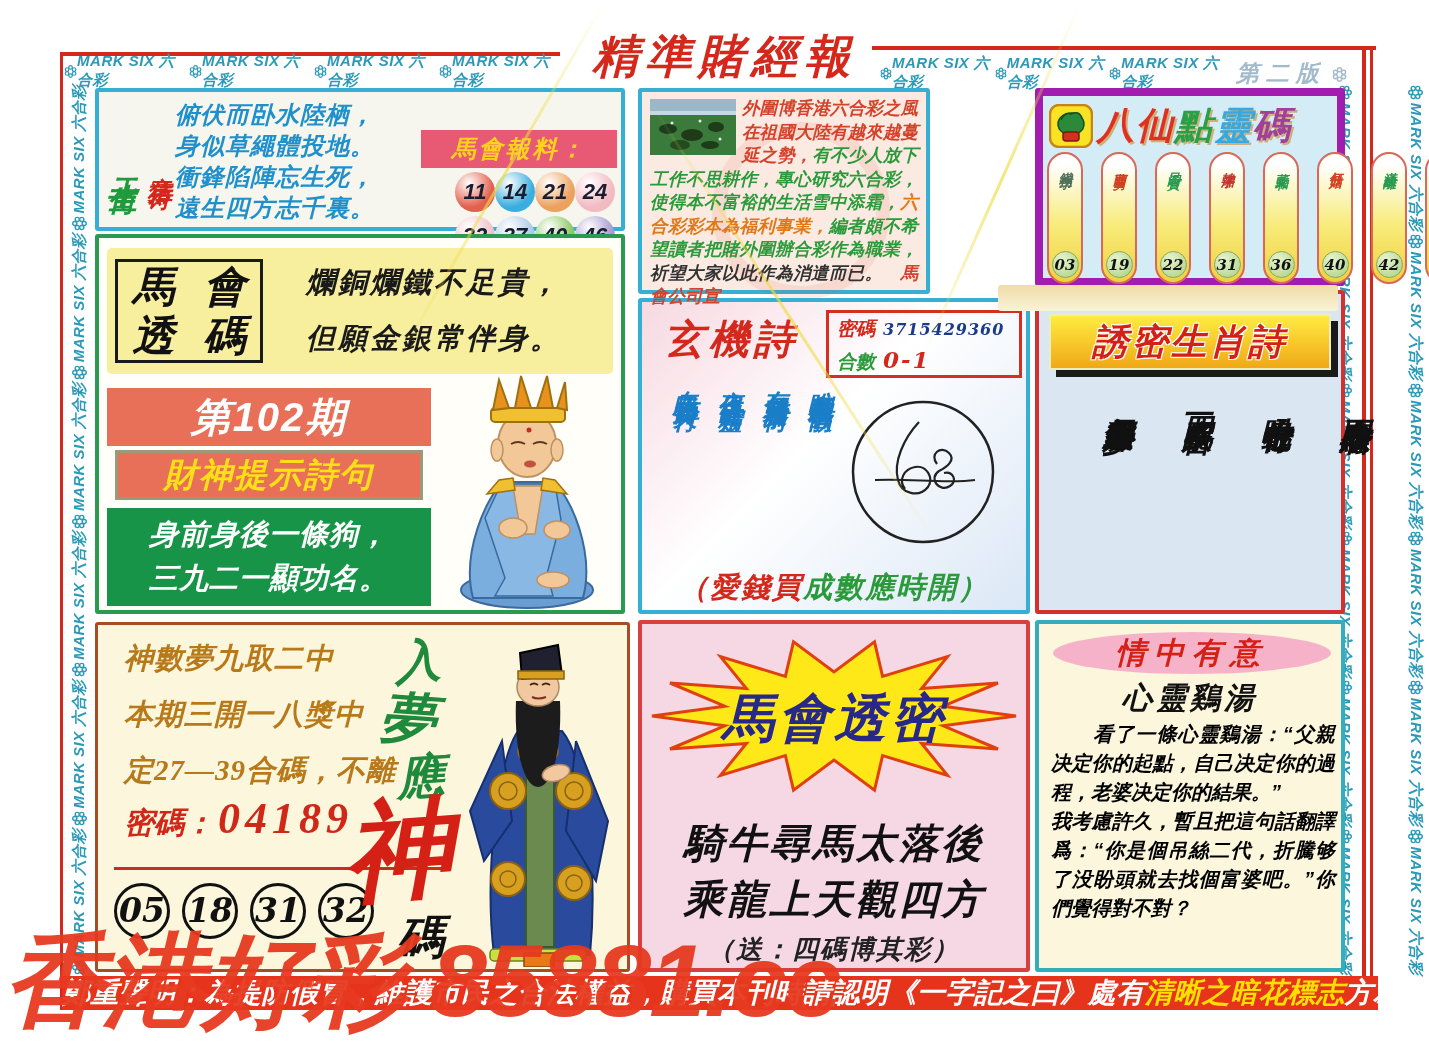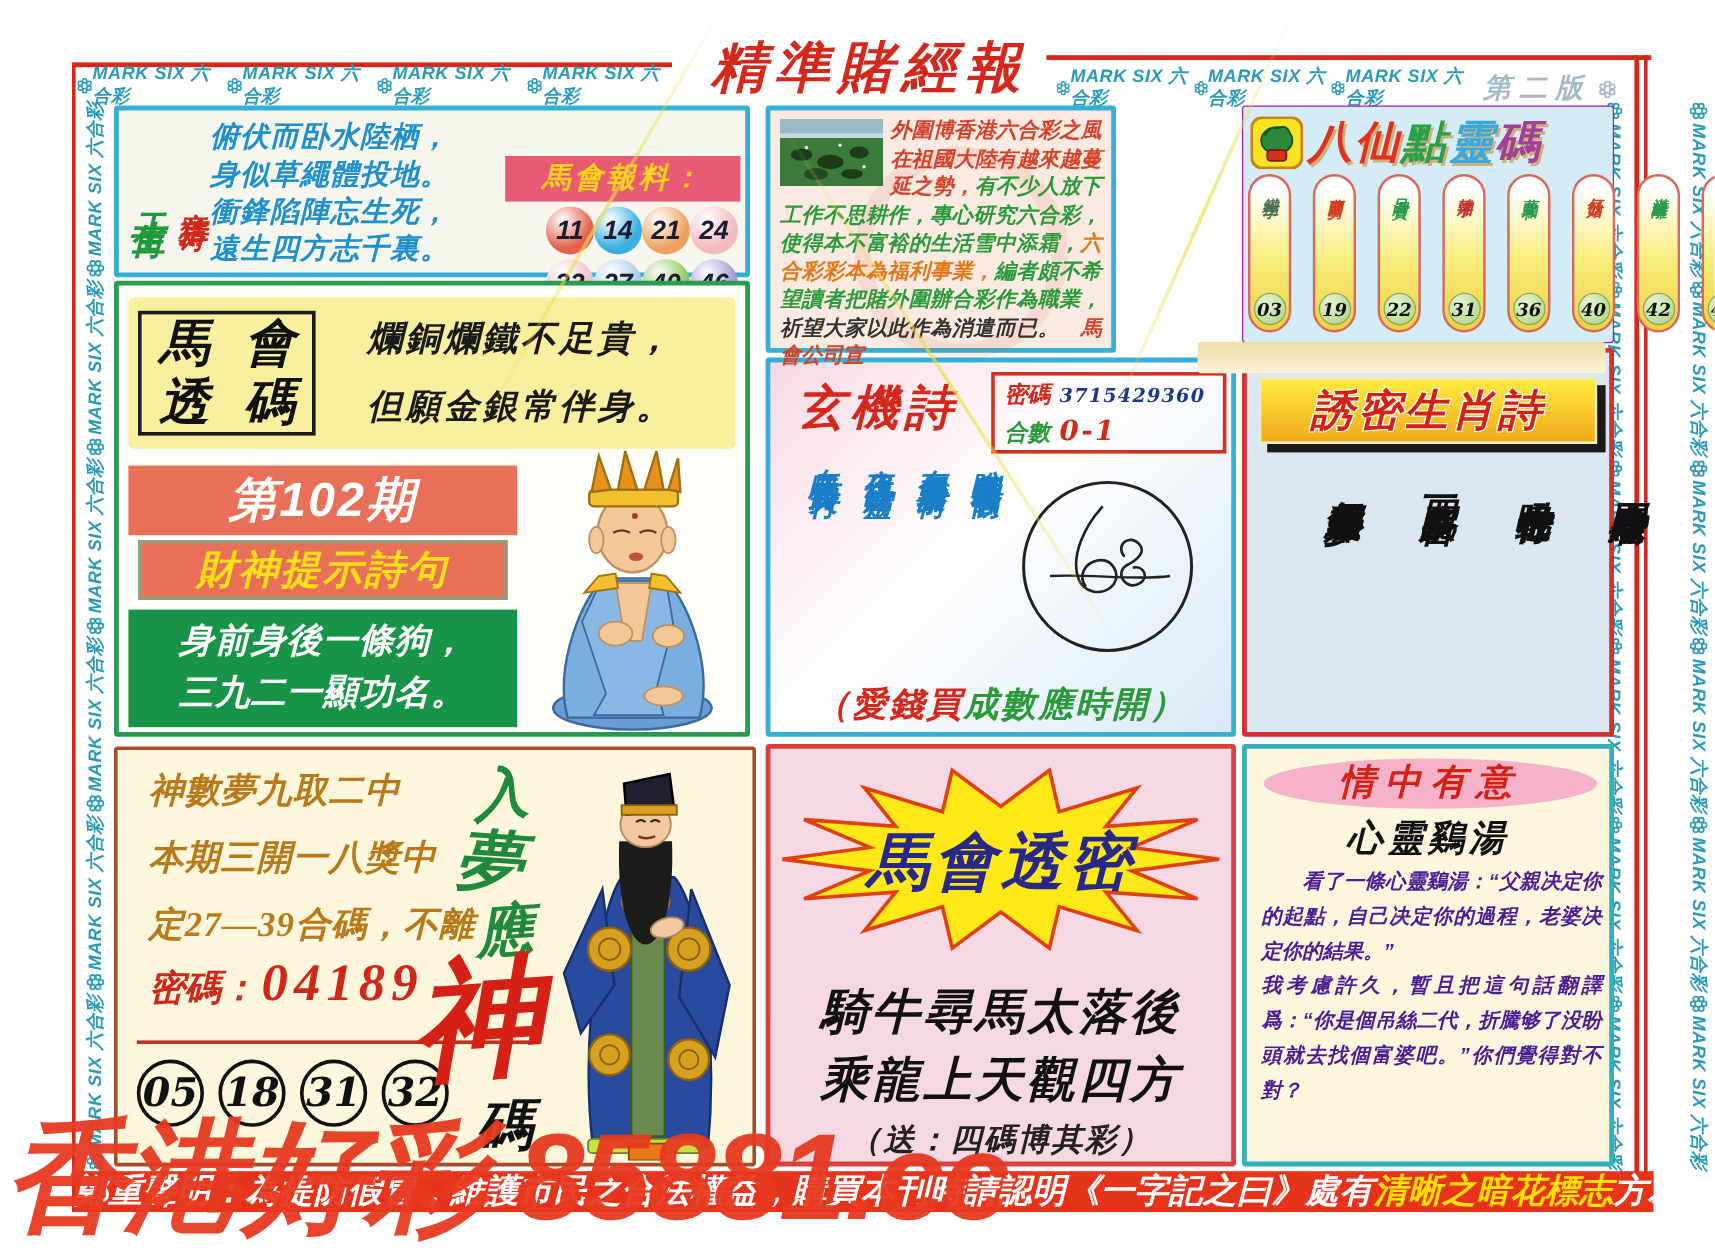--- a/index.html
+++ b/index.html
@@ -104,21 +104,21 @@
   
   #pF{left:638px;top:620px;width:392px;height:352px;border:4px solid #d84040;background:#f6d8e4;}
   #burst-wrap{position:absolute;left:3px;top:6px;width:378px;height:172px;}
   #burst-text{position:absolute;left:0;top:54px;width:100%;text-align:center;color:#282888;
               font-size:52px;font-weight:900;letter-spacing:4px;font-family:"Liberation Serif",serif;}
   .tmi-poem{position:absolute;left:0;width:100%;text-align:center;color:#111;
             font-size:40px;font-weight:900;letter-spacing:3px;}
   .tmi-note{position:absolute;left:0;top:308px;width:100%;text-align:center;color:#222;
             font-size:26px;font-weight:900;letter-spacing:2px;}
   
-  #pG{left:1035px;top:88px;width:310px;height:198px;border:1px solid #a21caf;background:#d4ecf6;}
+  #pG{left:1035px;top:88px;width:310px;height:198px;border:8px solid #a21caf;background:#d4ecf6;}
   .bx-titlerow{position:absolute;left:6px;top:5px;display:flex;align-items:center;gap:4px;}
   #bx-chars span{font-size:37px;font-weight:900;font-family:"Liberation Serif",serif;
                  text-shadow:2px 2px 0 rgba(200,130,20,.55);letter-spacing:2px;}
   #capsules{position:absolute;left:4px;top:56px;display:flex;gap:18px;}
   .capsule{width:36px;height:132px;border:2px solid #d86858;border-radius:18px;
            background:linear-gradient(180deg,#ffffff 8%,#f8ec7c 55%,#f0d040);
            display:flex;flex-direction:column;align-items:center;justify-content:space-between;
            padding:8px 0 4px 0;}
   .cap-name{writing-mode:vertical-rl;text-orientation:upright;font-size:13px;font-weight:900;
             letter-spacing:2px;}
@@ -139,22 +139,22 @@
   #sx-poem div{margin-left:38px;}
   .cream-band{position:absolute;left:998px;top:285px;width:340px;height:26px;z-index:5;
               background:linear-gradient(180deg,#efdca6,#faf3d8);border-radius:3px;}
   
   #pI{left:1035px;top:620px;width:310px;height:352px;border:4px solid #34aebc;background:#fbf6dc;}
   .q-ellipse{position:absolute;left:14px;top:8px;width:278px;height:42px;background:#f6b2c8;
              border-radius:50%;text-align:center;line-height:42px;color:#d42015;font-size:30px;
              font-weight:900;letter-spacing:8px;font-family:"Liberation Serif",serif;}
   .q-sub{position:absolute;left:0;top:54px;width:100%;text-align:center;color:#111;
          font-size:30px;font-weight:900;letter-spacing:4px;}
-  .q-body{position:absolute;left:12px;top:96px;width:284px;font-size:17px;font-weight:bold;
-          color:#4c1d95;line-height:29px;text-align:justify;}
+  .q-body{position:absolute;left:12px;top:96px;width:284px;font-size:20px;font-weight:bold;
+          color:#000000;line-height:29px;text-align:justify;}
   
   .decl{position:absolute;left:62px;top:976px;width:1316px;height:34px;background:#e6331c;
         color:#fff;font-size:28px;font-weight:bold;text-align:center;line-height:34px;
         letter-spacing:.5px;white-space:nowrap;}
   .decl .hl{color:#ffe000;}
   .watermark{position:absolute;left:4px;top:914px;font-size:102px;font-weight:900;
              color:#e63a20;white-space:nowrap;z-index:60;opacity:.95;letter-spacing:-2px;}
   .diag{position:absolute;width:3px;z-index:44;
         background:linear-gradient(rgba(240,225,90,0),rgba(238,220,70,.7),rgba(240,225,90,0));}
 </style>

